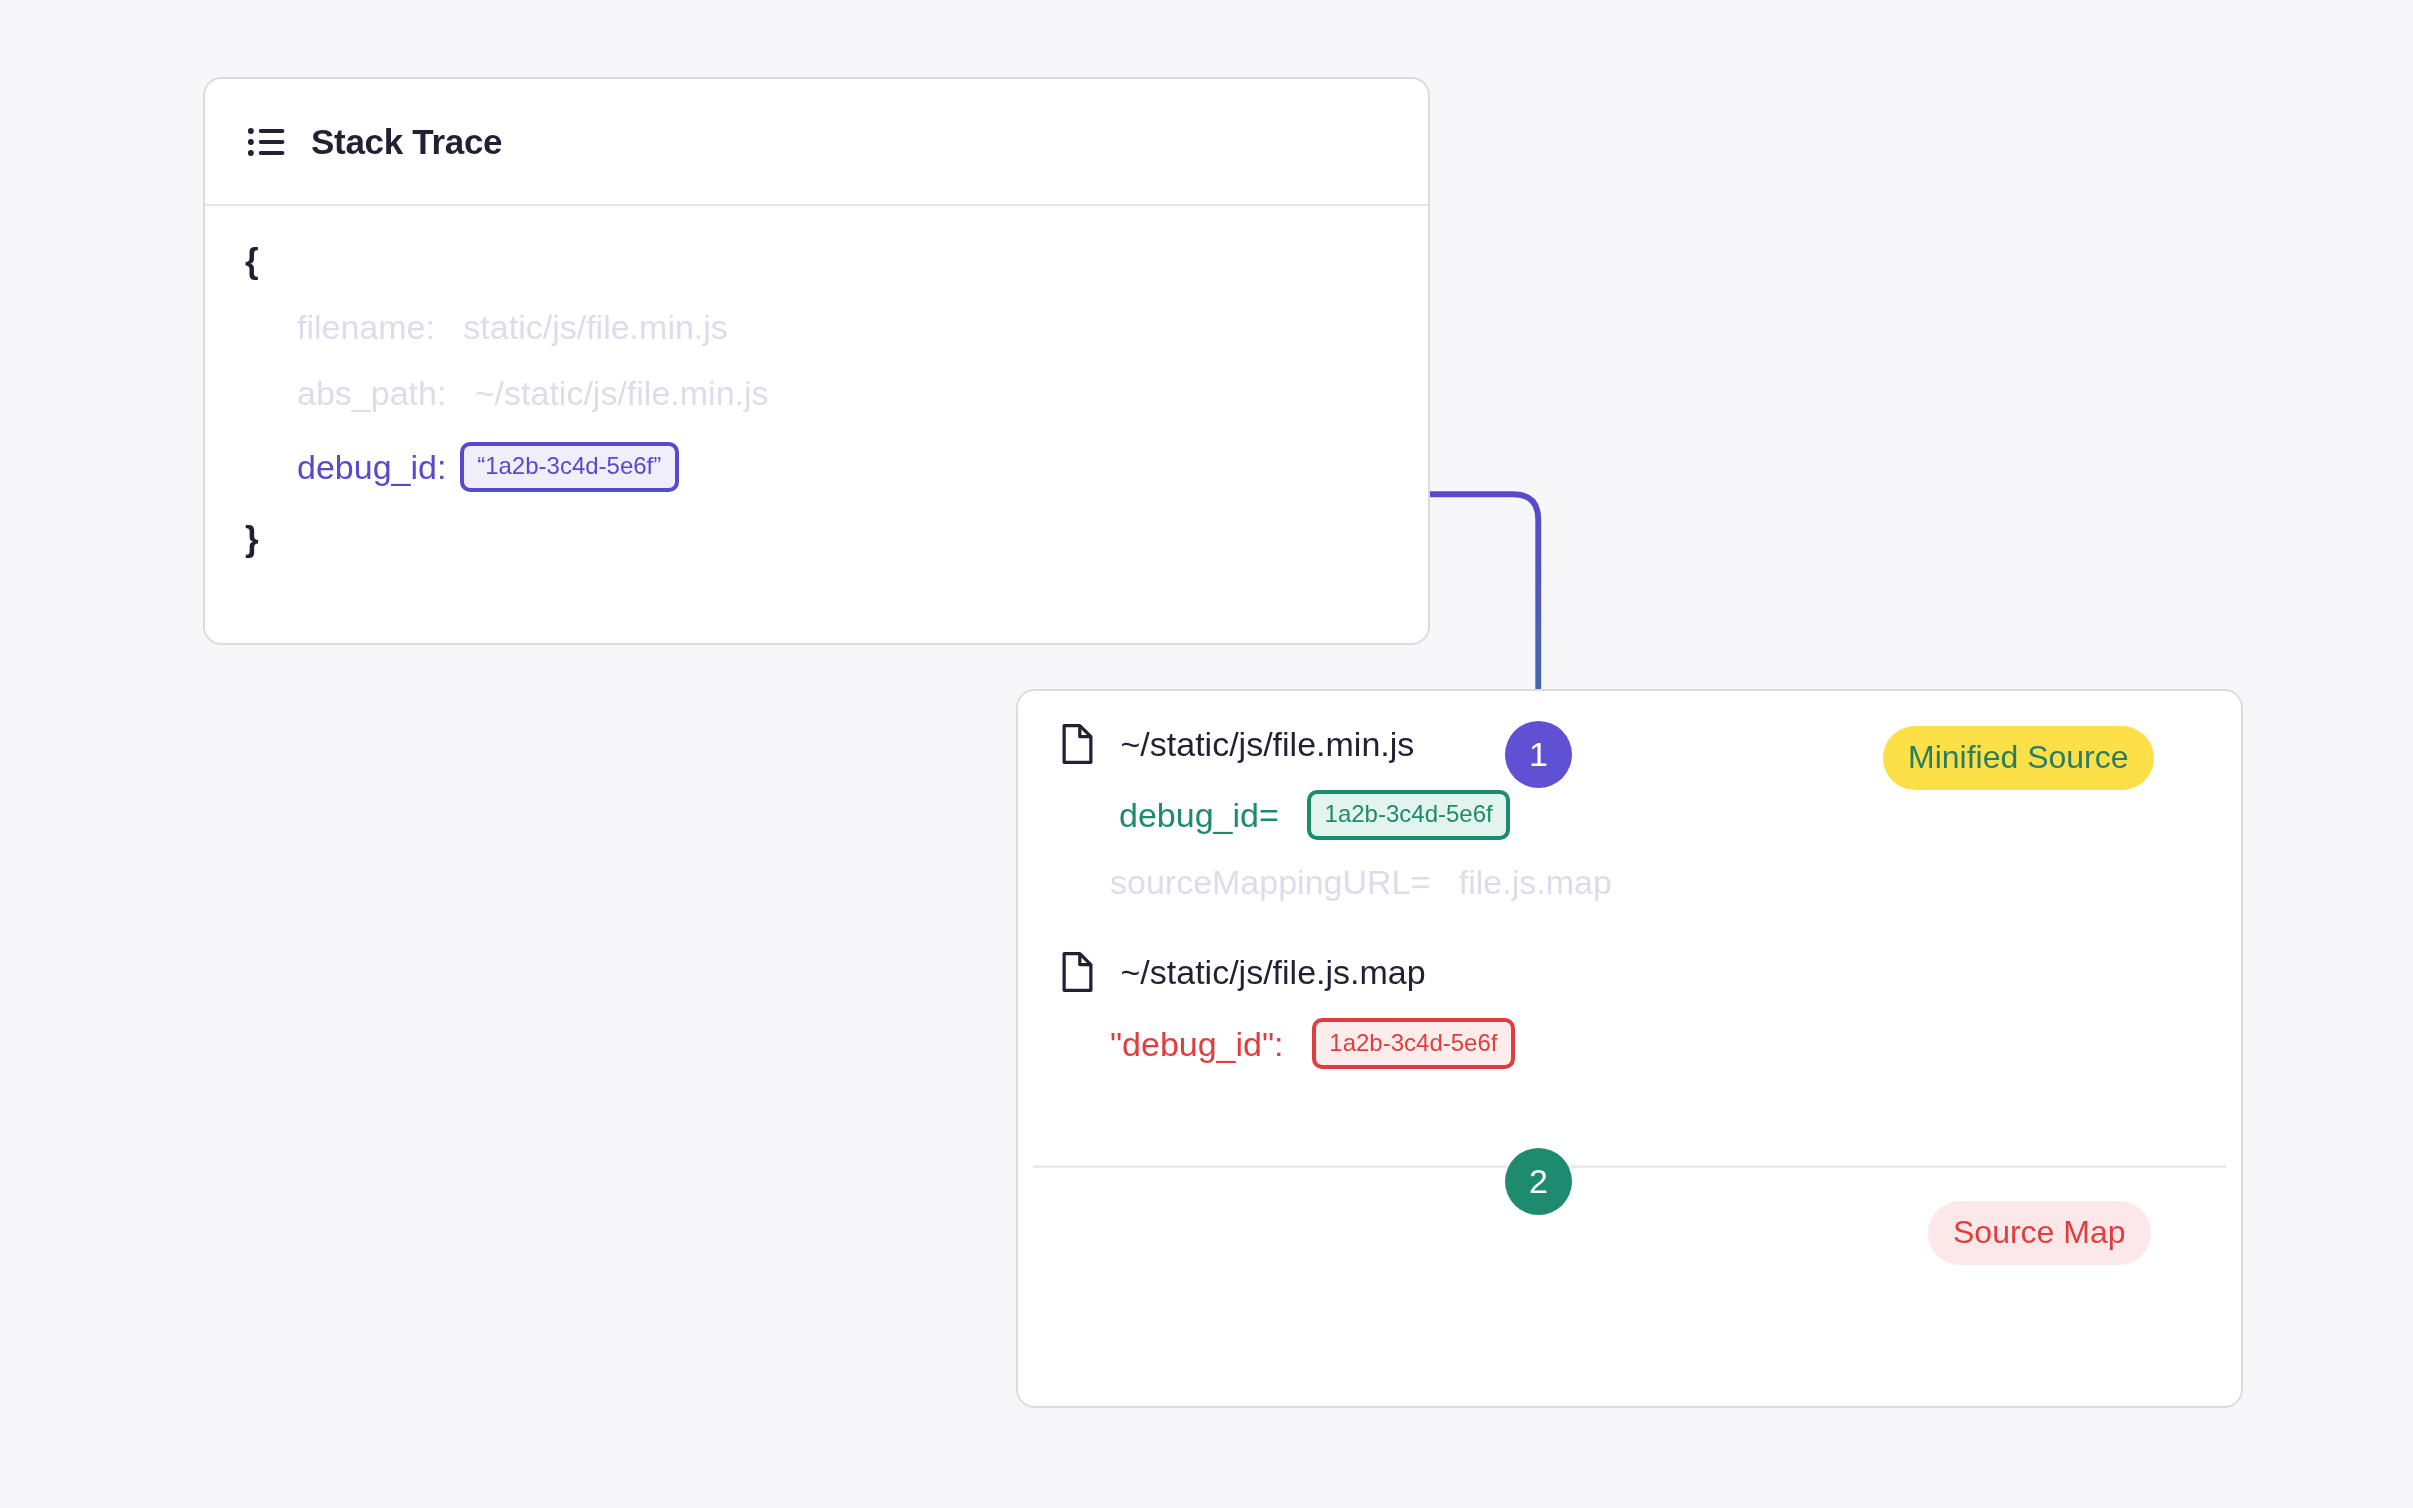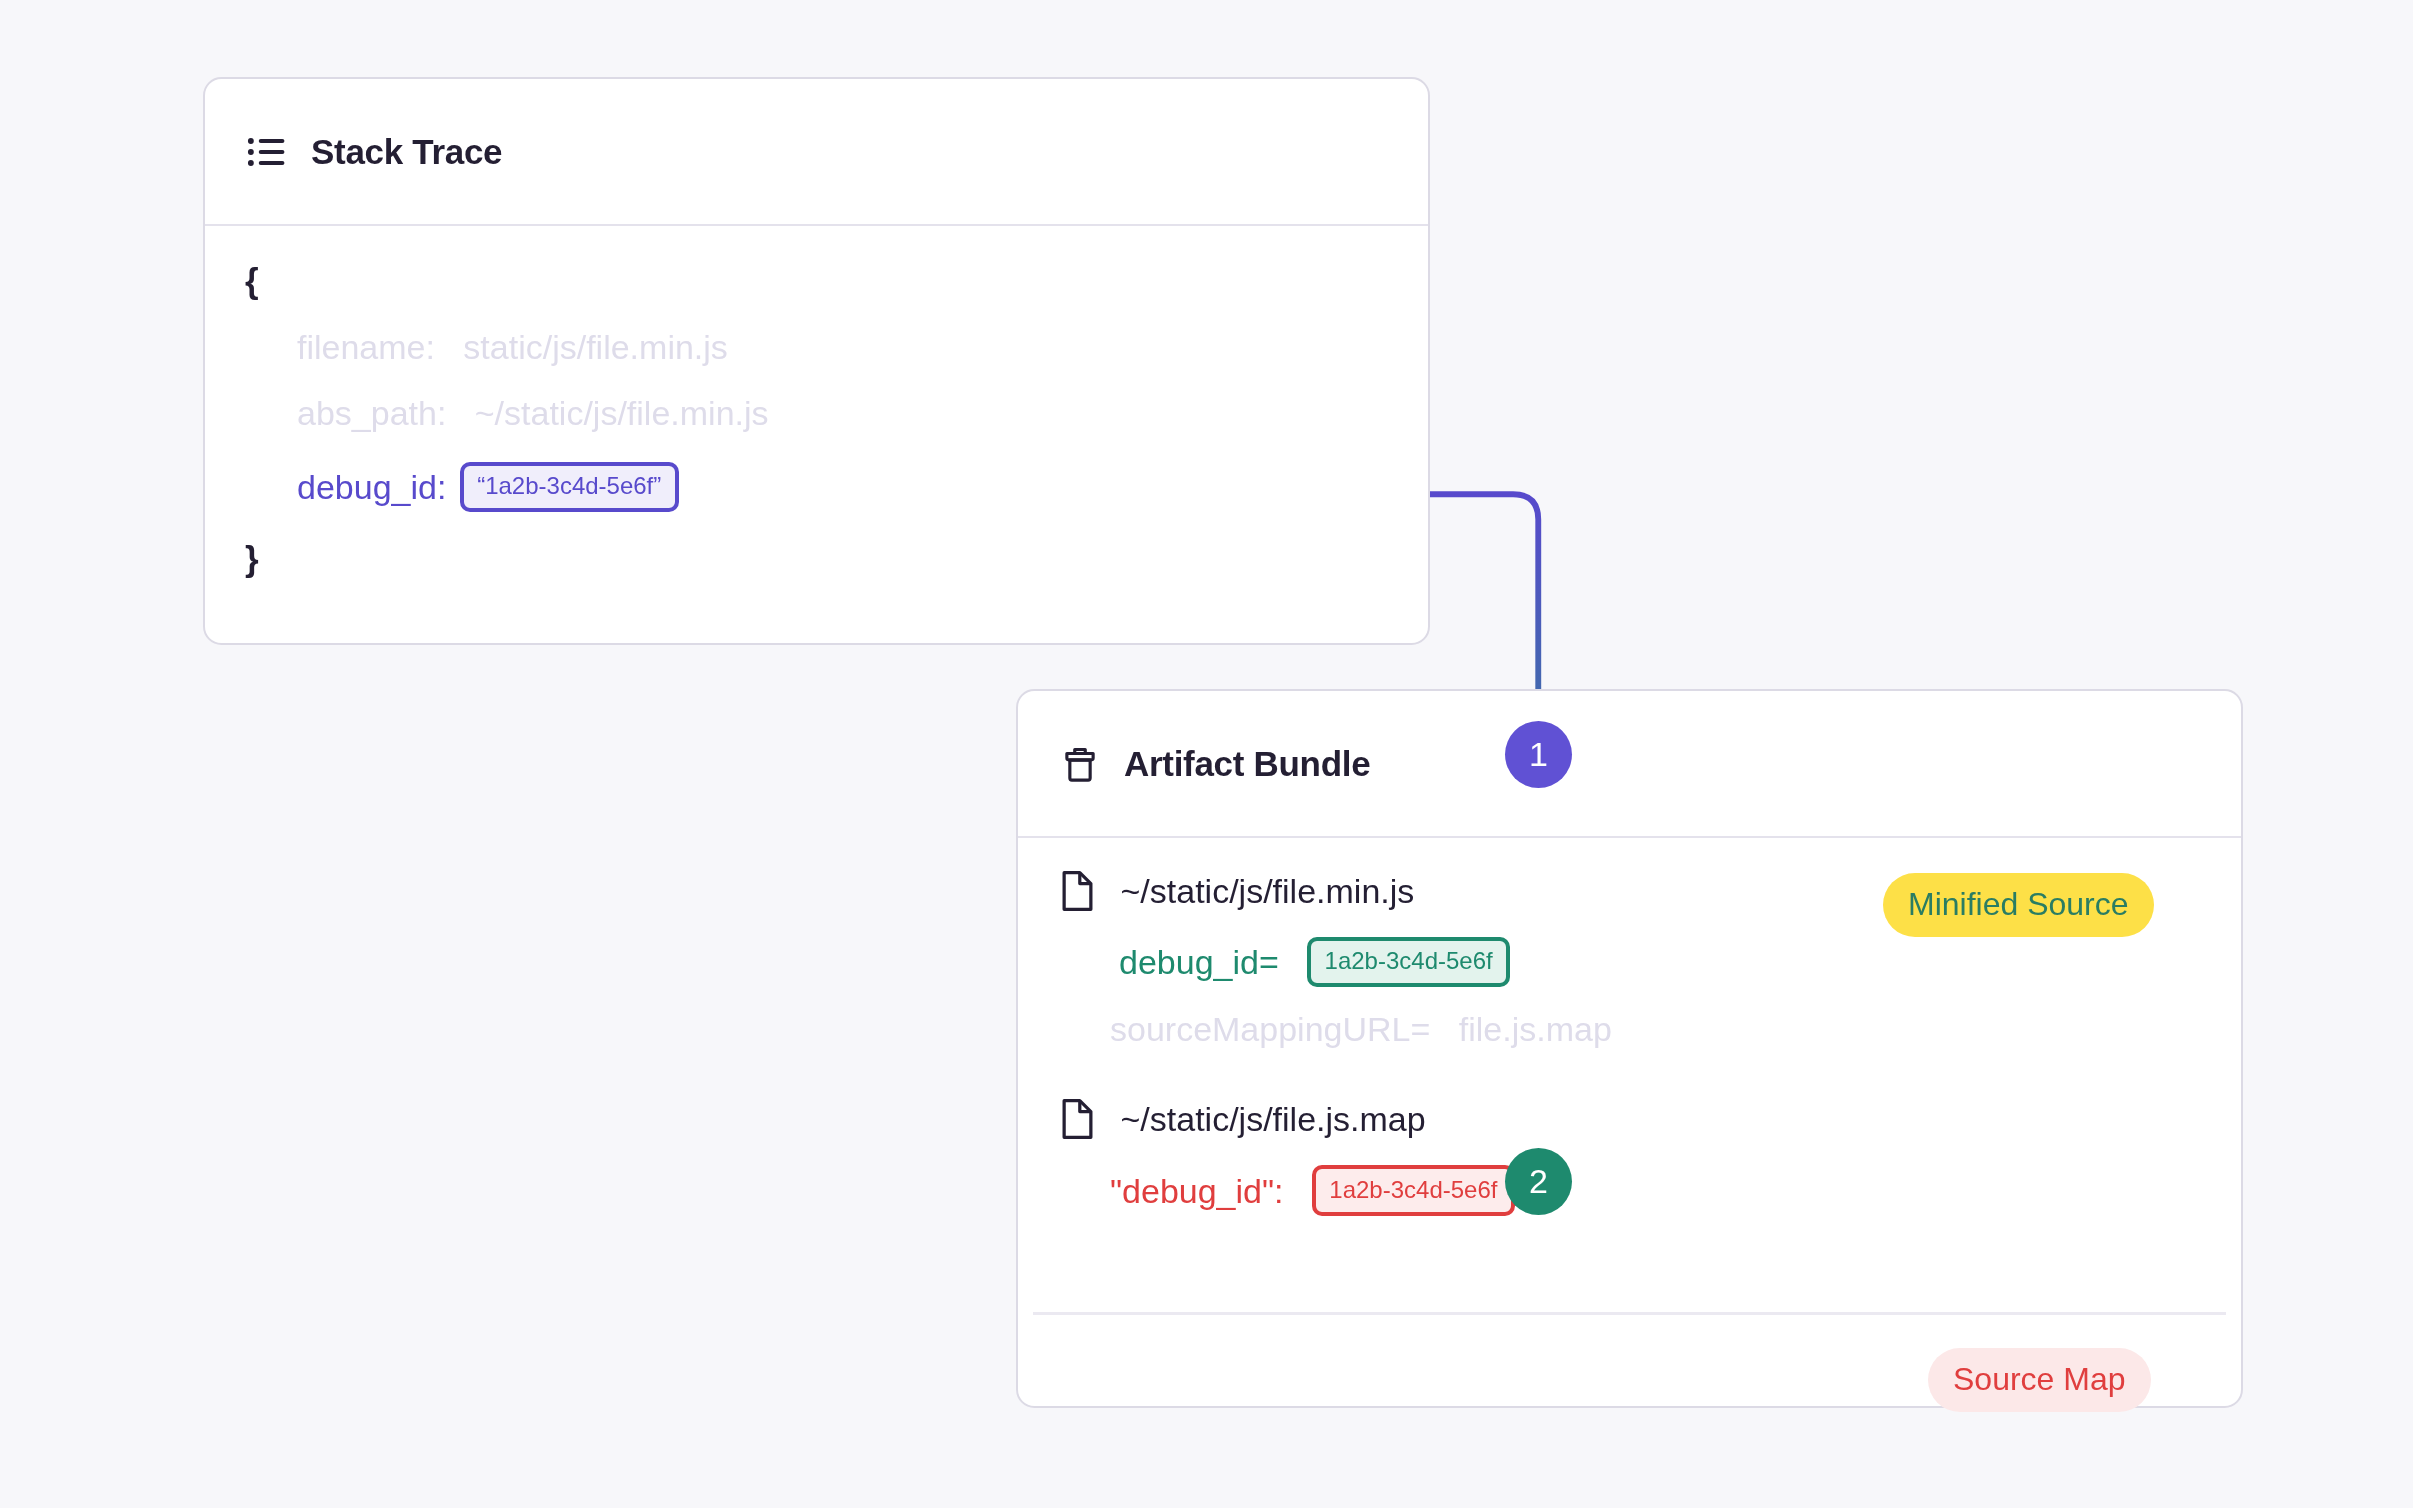--- a/index.html
+++ b/index.html
@@ -38,21 +38,21 @@
   #artifact-bundle-card {
     left: 1016px;
     top: 689px;
     width: 1227px;
     height: 719px;
   }
 
   .card-header {
     display: flex;
     align-items: center;
-    height: 147px;
+    height: 127px;
     padding-left: 40px;
     border-bottom: 2.5px solid #E4E2EC;
   }
 
   .card-header-icon {
     width: 44px;
     height: 44px;
     margin-right: 22px;
     flex: 0 0 auto;
     display: flex;
@@ -270,30 +270,20 @@
 
       <div class="code-line" style="margin-bottom:0;">
         <span class="brace">}</span>
       </div>
 
     </div>
   </div>
 
   <div class="card" id="artifact-bundle-card">
 
-    <div class="card-header">
-      <span class="card-header-icon">
-        <svg width="42" height="44" viewBox="0 0 24 25">
-          <path d="M4.5 6.5 h15 v2.6 a1 1 0 0 1 -1 1 h-13 a1 1 0 0 1 -1 -1 z" fill="none" stroke="#241F33" stroke-width="1.8" stroke-linejoin="round"></path>
-          <path d="M6.2 10.3 h11.6 v10.2 a1.2 1.2 0 0 1 -1.2 1.2 h-9.2 a1.2 1.2 0 0 1 -1.2 -1.2 z" fill="none" stroke="#241F33" stroke-width="1.8" stroke-linejoin="round"></path>
-          <path d="M9 4.2 h6 v2.3 h-6 z" fill="none" stroke="#241F33" stroke-width="1.8" stroke-linejoin="round"></path>
-        </svg>
-      </span>
-      <span class="card-header-title">Artifact Bundle</span>
-    </div>
 
     <div class="card-body" style="padding-top:32px;">
 
       <div class="pill pill-green" style="left:865px; top:35px;">Minified Source</div>
 
       <div class="file-row">
         <span class="file-icon">
           <svg width="39" height="42" viewBox="0 0 20 22">
             <path d="M3 1.4 h8.2 L17 7.1 V20.6 H3 Z" fill="none" stroke="#241F33" stroke-width="1.7" stroke-linejoin="round"></path>
             <path d="M11.2 1.4 V7.1 H17" fill="none" stroke="#241F33" stroke-width="1.7" stroke-linejoin="round"></path>

